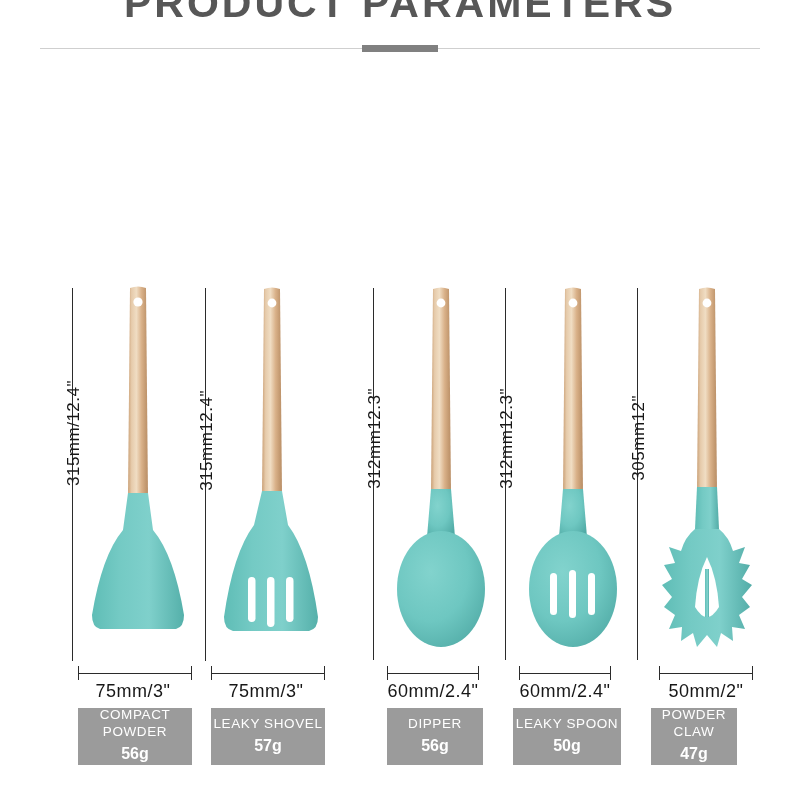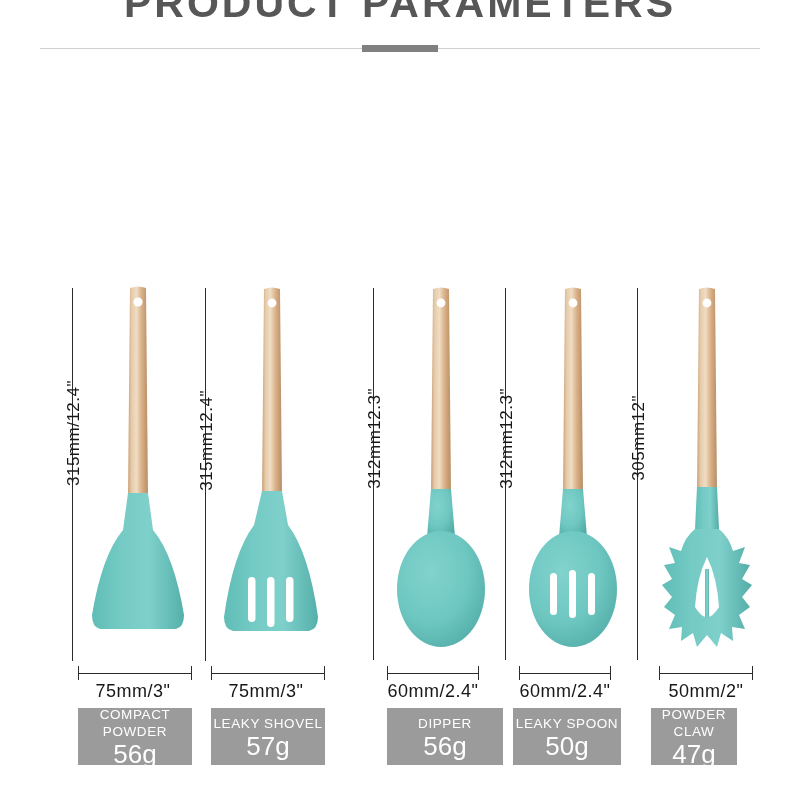--- a/index.html
+++ b/index.html
@@ -147,23 +147,24 @@
     box-sizing: border-box;
     padding: 4px 2px;
   }
   .infobox .name {
     font-size: 13.5px;
     letter-spacing: 0.6px;
     line-height: 17px;
     white-space: pre-line;
   }
   .infobox .weight {
-    font-size: 26px;
+    font-size: 16px;
     line-height: 26px;
     margin-top: 1px;
+    font-weight: bold;
   }
 </style>
 </head>
 <body>
 
 <div id="header">
   <div id="page-title">PRODUCT PARAMETERS</div>
   <div id="divider">
     <div id="divider-line"></div>
     <div id="divider-center"></div>
@@ -293,21 +294,21 @@
       </svg>
     </div>
 
     <div class="hrule" style="left:14px; top:381px; width:92px;">
       <div class="hrule-line"></div>
       <div class="hrule-tick left"></div>
       <div class="hrule-tick right"></div>
     </div>
     <div class="wlabel" style="left:-10px; top:396px; width:140px;">60mm/2.4"</div>
 
-    <div class="infobox" style="left:14px; top:423px; width:116px; height:57px;">
+    <div class="infobox" style="left:14px; top:423px; width:96px; height:57px;">
       <div class="name">DIPPER</div>
       <div class="weight">56g</div>
     </div>
   </div>
 
   <div class="item" style="left:505px; width:120px;">
     <div class="vrule" style="height:372px;"></div>
     <div class="vlabel" style="top:103px;">312mm12.3"</div>
 
     <div class="util" style="left:16px; width:104px;">

